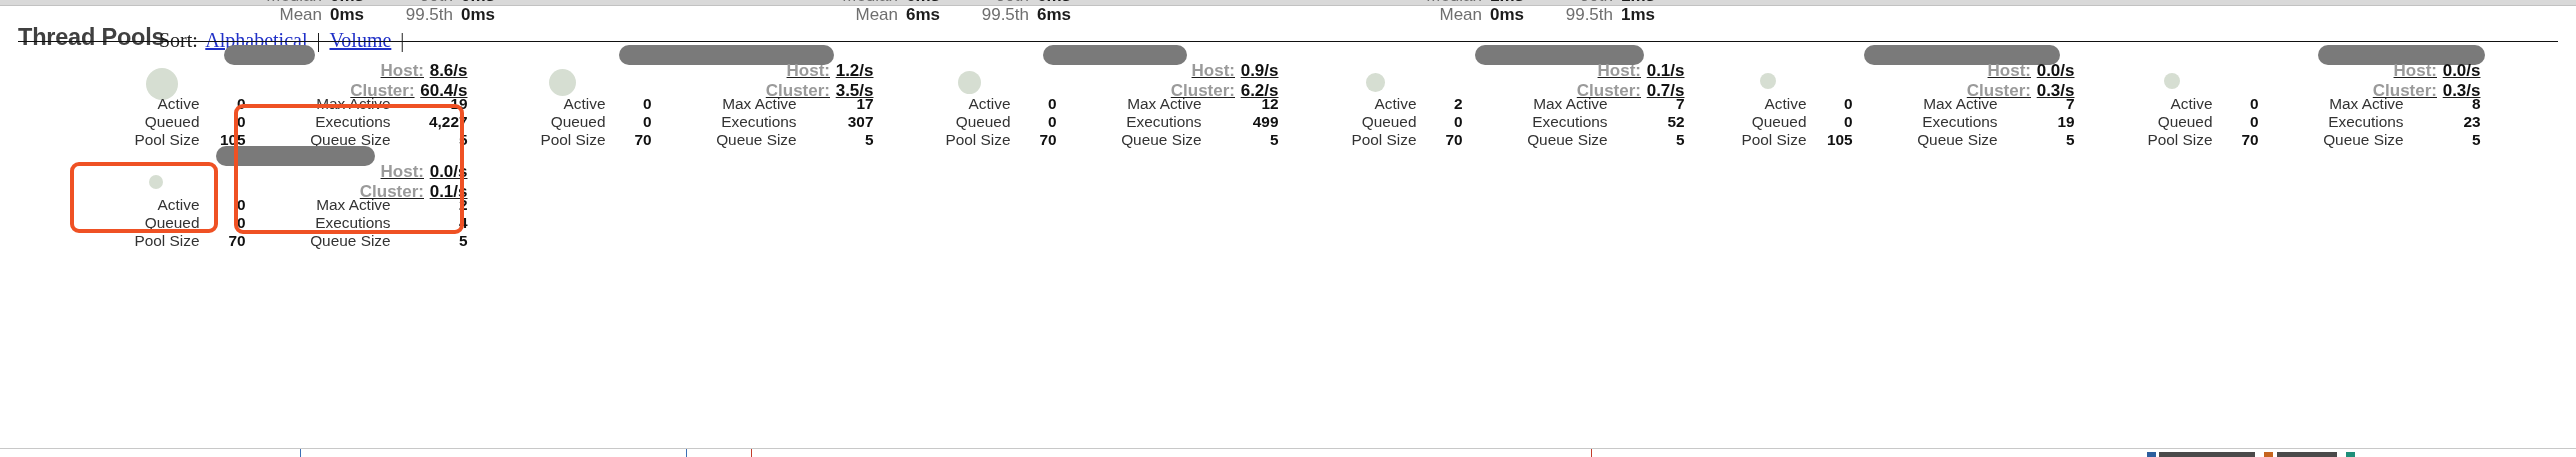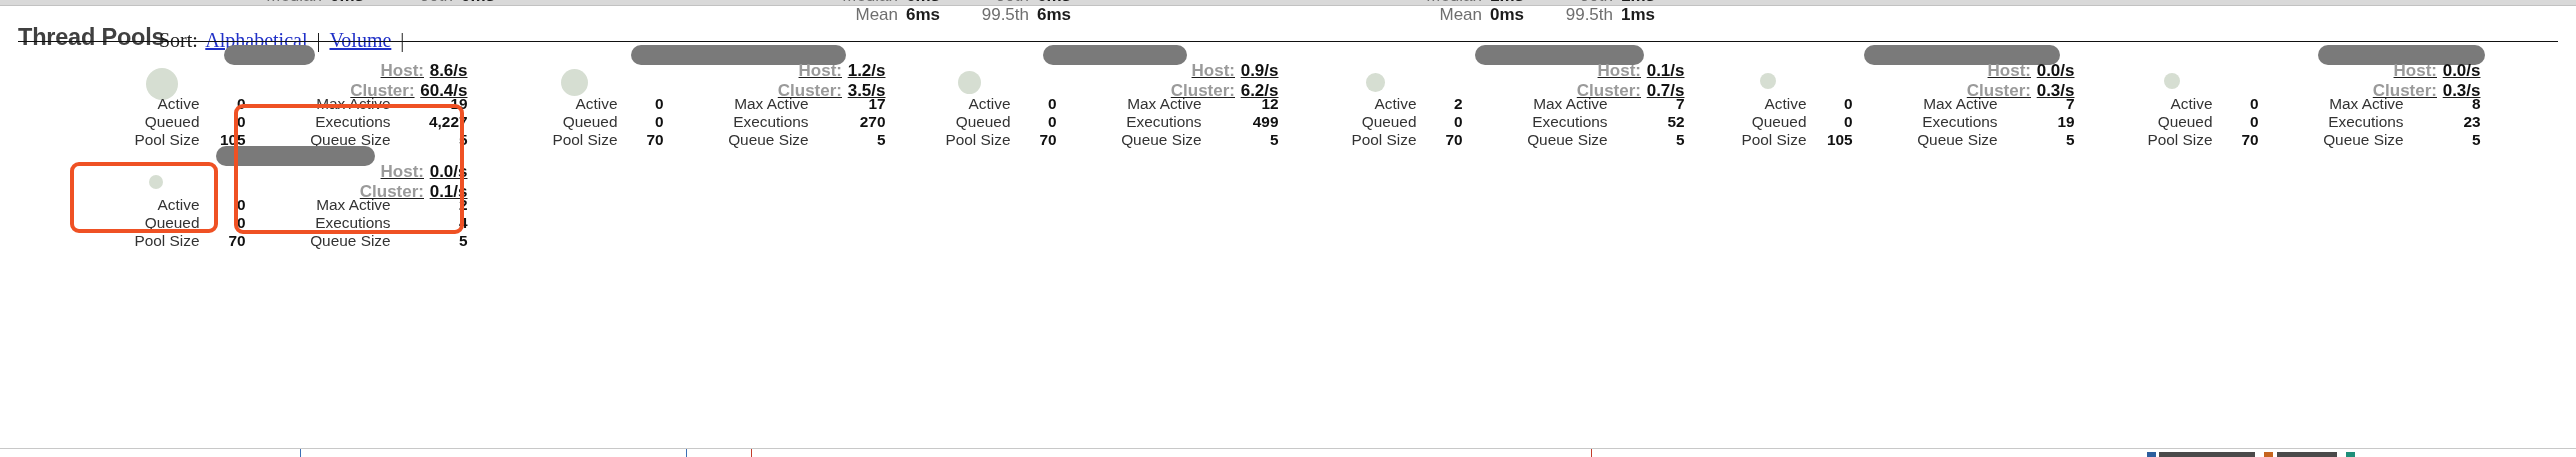--- a/index.html
+++ b/index.html
@@ -213,20 +213,21 @@
   }
 </style>
 </head>
 <body>
 
 <div class="top-strip">
   <div class="top-rule"></div>
 
 <div class="lat-group" style="left: 252px;">
       <div class="lat-row"><span class="lat-lbl w-med">Median</span><span class="lat-val w-v">0ms</span><span class="lat-lbl w-pct">90th</span><span class="lat-val w-v">0ms</span></div>
+      <div class="lat-row"><span class="lat-lbl w-med">Mean</span><span class="lat-val w-v">0ms</span><span class="lat-lbl w-pct">99.5th</span><span class="lat-val w-v">0ms</span></div>
     </div>
     <div class="lat-group" style="left: 828px;">
       <div class="lat-row"><span class="lat-lbl w-med">Median</span><span class="lat-val w-v">6ms</span><span class="lat-lbl w-pct">90th</span><span class="lat-val w-v">6ms</span></div>
       <div class="lat-row"><span class="lat-lbl w-med">Mean</span><span class="lat-val w-v">6ms</span><span class="lat-lbl w-pct">99.5th</span><span class="lat-val w-v">6ms</span></div>
     </div>
     <div class="lat-group" style="left: 1412px;">
       <div class="lat-row"><span class="lat-lbl w-med">Median</span><span class="lat-val w-v">1ms</span><span class="lat-lbl w-pct">90th</span><span class="lat-val w-v">1ms</span></div>
       <div class="lat-row"><span class="lat-lbl w-med">Mean</span><span class="lat-val w-v">0ms</span><span class="lat-lbl w-pct">99.5th</span><span class="lat-val w-v">1ms</span></div>
     </div>
   </div>
@@ -280,21 +281,21 @@
                 <td class="st-val">4,227</td>
               </tr>
               <tr>
                 <td class="st-name">Queue Size</td>
                 <td class="st-val">5</td>
               </tr>
             </tbody>
           </table>
         </div>
       </div>
-      <div class="pool-card" style="left: 514px;">
+      <div class="pool-card" style="left: 502px;">
         <div class="pool-name" style="left: 117px; width: 215px;"></div>
         <div class="pool-circle" style="left: 47px; top: 24px; width: 27px; height: 27px;"></div>
         <div class="rates">
           <div class="rate-line"><span class="rate-key">Host:</span><span class="rate-val">1.2/s</span></div>
           <div class="rate-line"><span class="rate-key">Cluster:</span><span class="rate-val">3.5/s</span></div>
         </div>
         <div class="stats">
           <table class="stat-tbl tbl-left">
             <tbody>
               <tr>
@@ -312,21 +313,21 @@
             </tbody>
           </table>
           <table class="stat-tbl tbl-right">
             <tbody>
               <tr>
                 <td class="st-name">Max Active</td>
                 <td class="st-val">17</td>
               </tr>
               <tr>
                 <td class="st-name">Executions</td>
-                <td class="st-val">270</td>
+                <td class="st-val">307</td>
               </tr>
               <tr>
                 <td class="st-name">Queue Size</td>
                 <td class="st-val">5</td>
               </tr>
             </tbody>
           </table>
         </div>
       </div>
       <div class="pool-card" style="left: 907px;">

